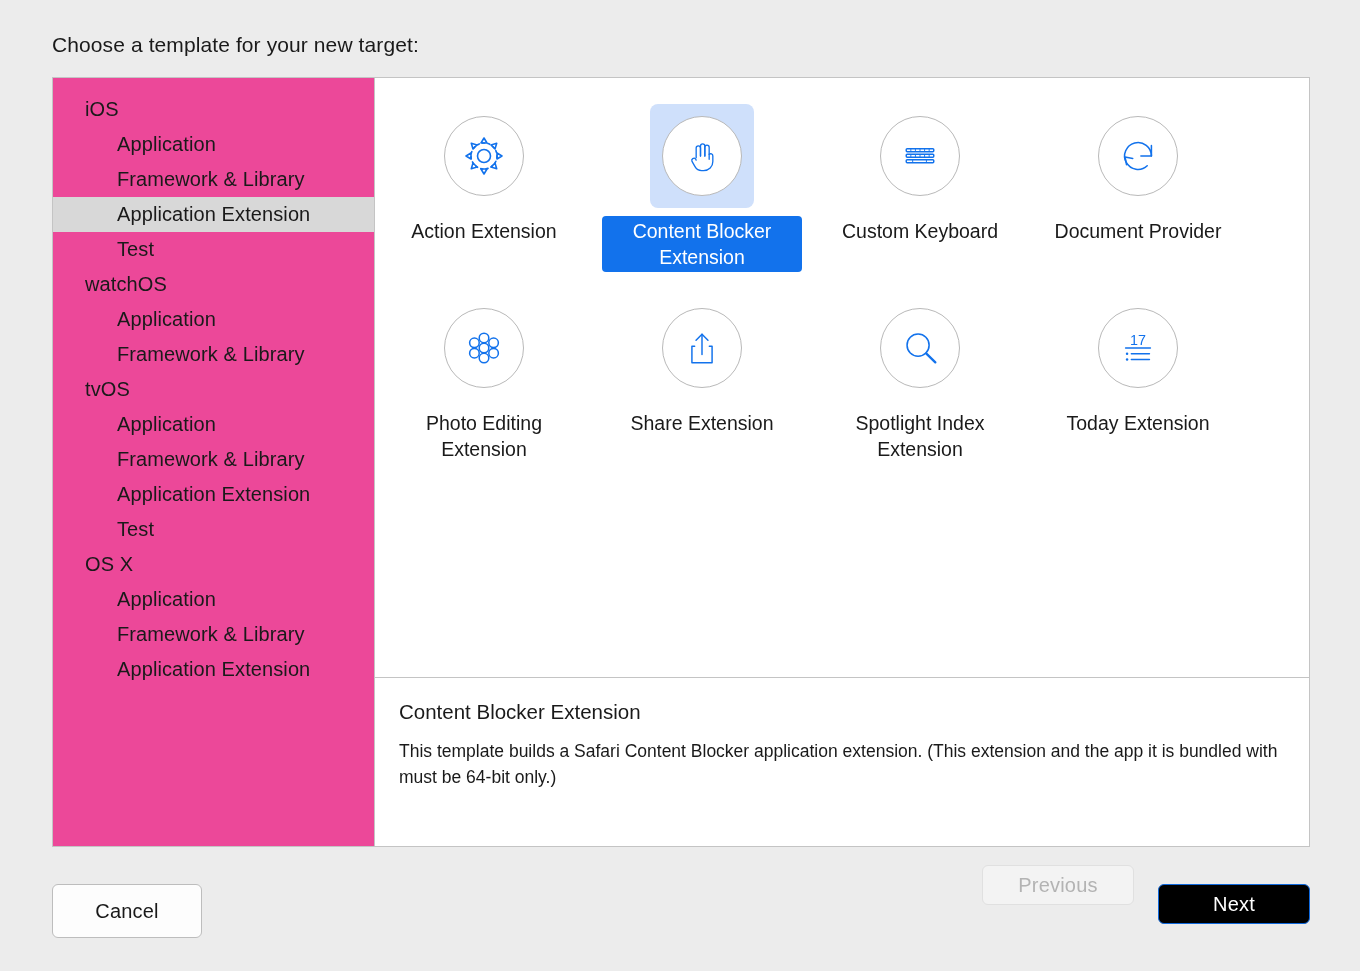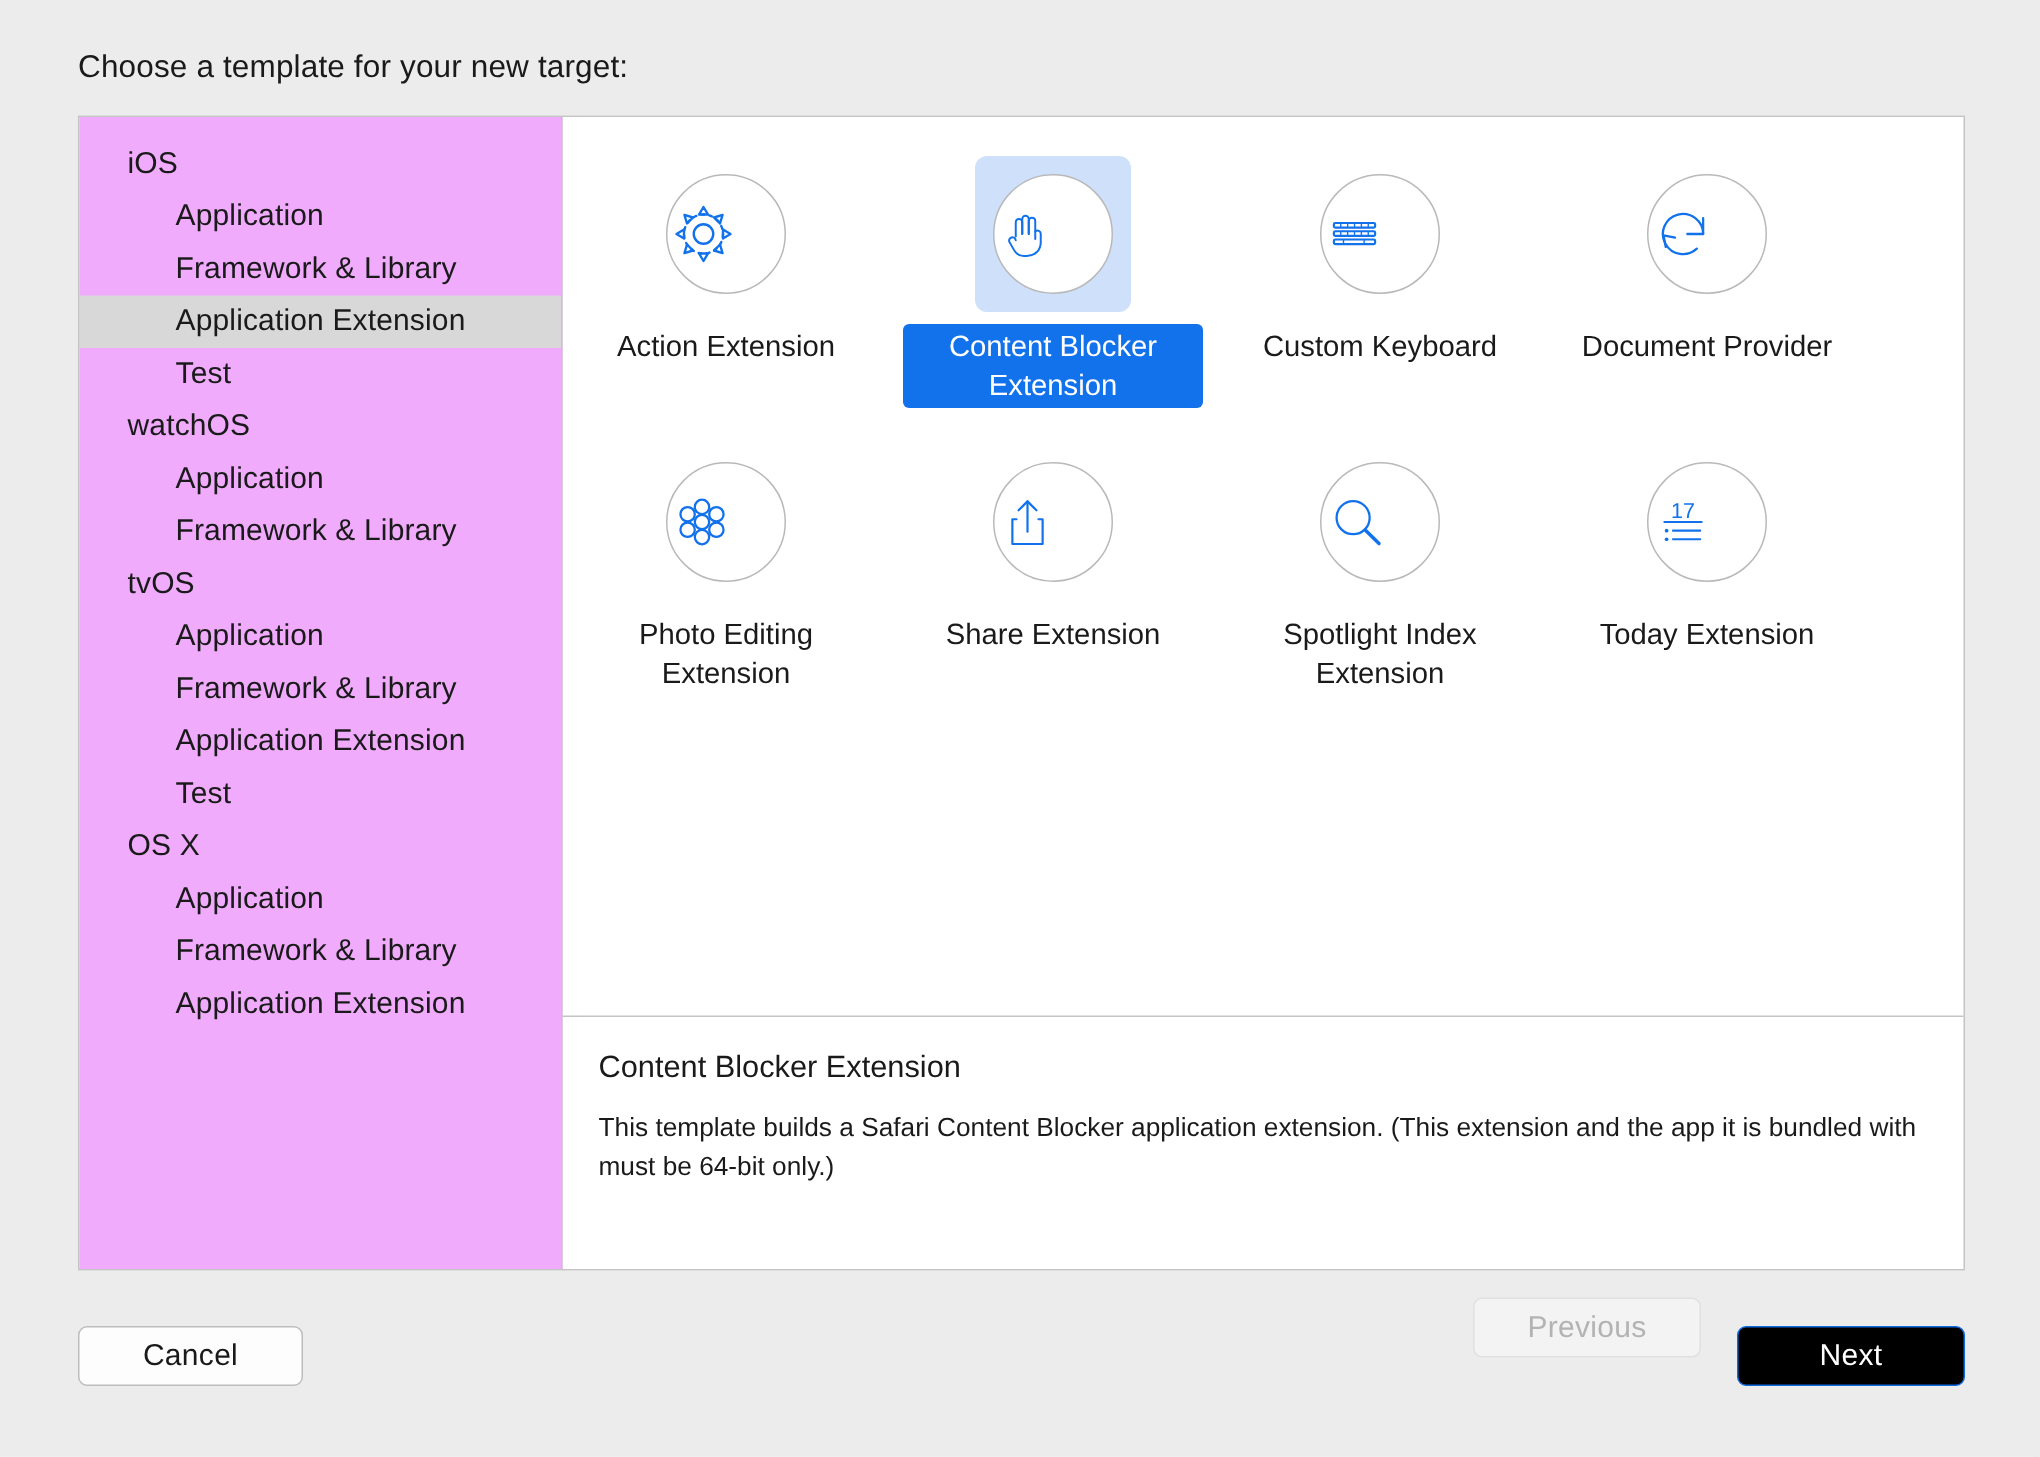--- a/index.html
+++ b/index.html
@@ -38,21 +38,21 @@
     height: 770px;
     border: 1px solid #c4c4c4;
     background: #fff;
     box-sizing: border-box;
     display: flex;
   }
   
   .sidebar {
     width: 322px;
     border-right: 1px solid #c4c4c4;
-    background: #f0abfc;
+    background: #ec4899;
     box-sizing: border-box;
     padding-top: 14px;
     flex: 0 0 322px;
   }
   .side-group {
     font-size: 20px;
     color: #1a1a1a;
     padding: 6px 0 6px 32px;
     letter-spacing: 0.1px;
   }
@@ -104,21 +104,21 @@
     background: #cfe0fb;
   }
   .icon-circle {
     width: 80px;
     height: 80px;
     border-radius: 50%;
     border: 1.6px solid #b9b9b9;
     background: #fff;
     display: flex;
     align-items: center;
-    justify-content: flex-start;
+    justify-content: center;
     box-sizing: border-box;
   }
   .tile-label {
     margin-top: 8px;
     font-size: 19.5px;
     line-height: 26px;
     text-align: center;
     color: #1a1a1a;
     max-width: 200px;
     padding: 2px 6px;
@@ -154,21 +154,21 @@
     border-radius: 6px;
     display: flex;
     align-items: center;
     justify-content: center;
     letter-spacing: 0.2px;
   }
   .btn-cancel {
     left: 52px;
     top: 884px;
     width: 150px;
-    height: 40px;
+    height: 54px;
     background: #fdfdfd;
     border: 1px solid #bdbdbd;
     color: #1a1a1a;
   }
   .btn-previous {
     left: 982px;
     top: 865px;
     width: 152px;
     height: 40px;
     background: #f3f3f3;

